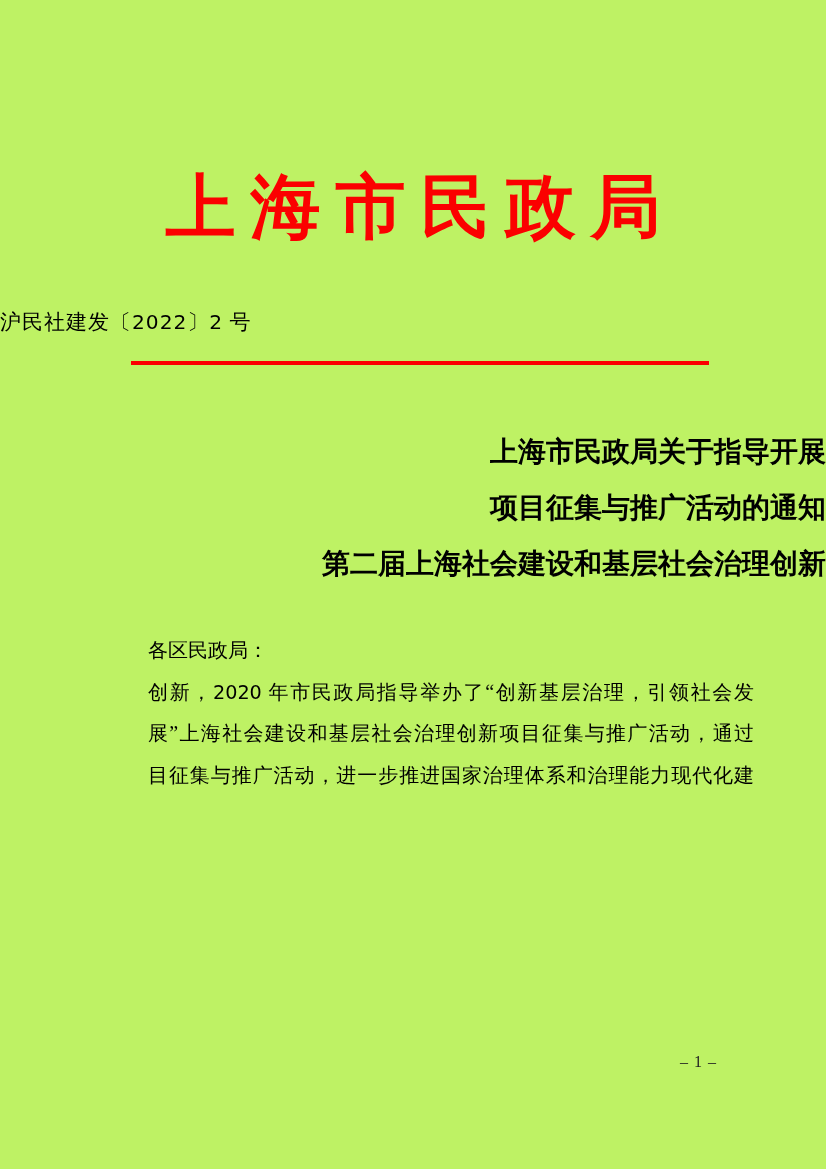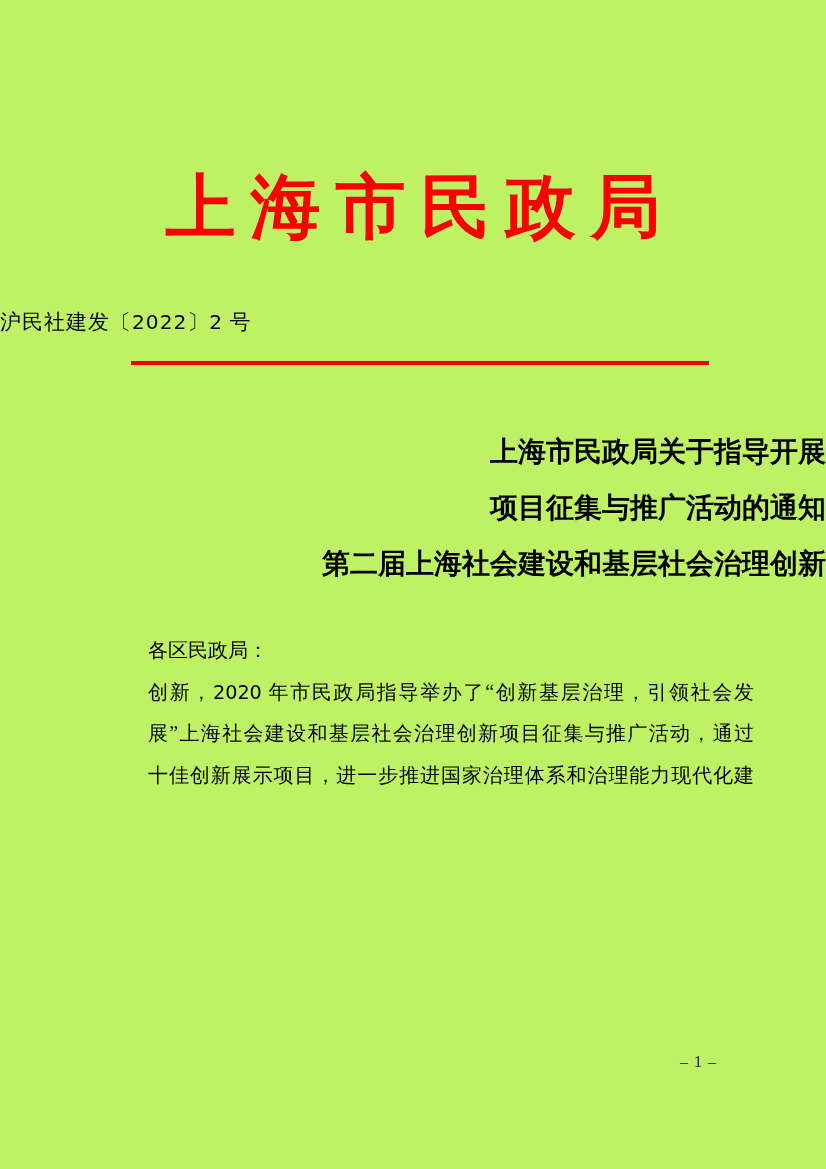--- a/index.html
+++ b/index.html
@@ -106,19 +106,19 @@
     <div>上海市民政局关于指导开展</div>
     <div>项目征集与推广活动的通知</div>
     <div>第二届上海社会建设和基层社会治理创新</div>
   </div>
 
   <div class="body-text">
     <div class="body-line">各区民政局：</div>
     <div id="paragraph">
         <div class="body-line justify">创新，<span class="num">2020</span> 年市民政局指导举办了“创新基层治理，引领社会发</div>
         <div class="body-line justify">展”上海社会建设和基层社会治理创新项目征集与推广活动，通过</div>
-        <div class="body-line justify">十佳创新展示项目，进一步推进国家治理体系和治理能力现代化建</div>
+        <div class="body-line justify">目征集与推广活动，进一步推进国家治理体系和治理能力现代化建</div>
       </div>
   </div>
 
   <div class="page-number">– 1 –</div>
 
 </div>
 
 </body></html>

